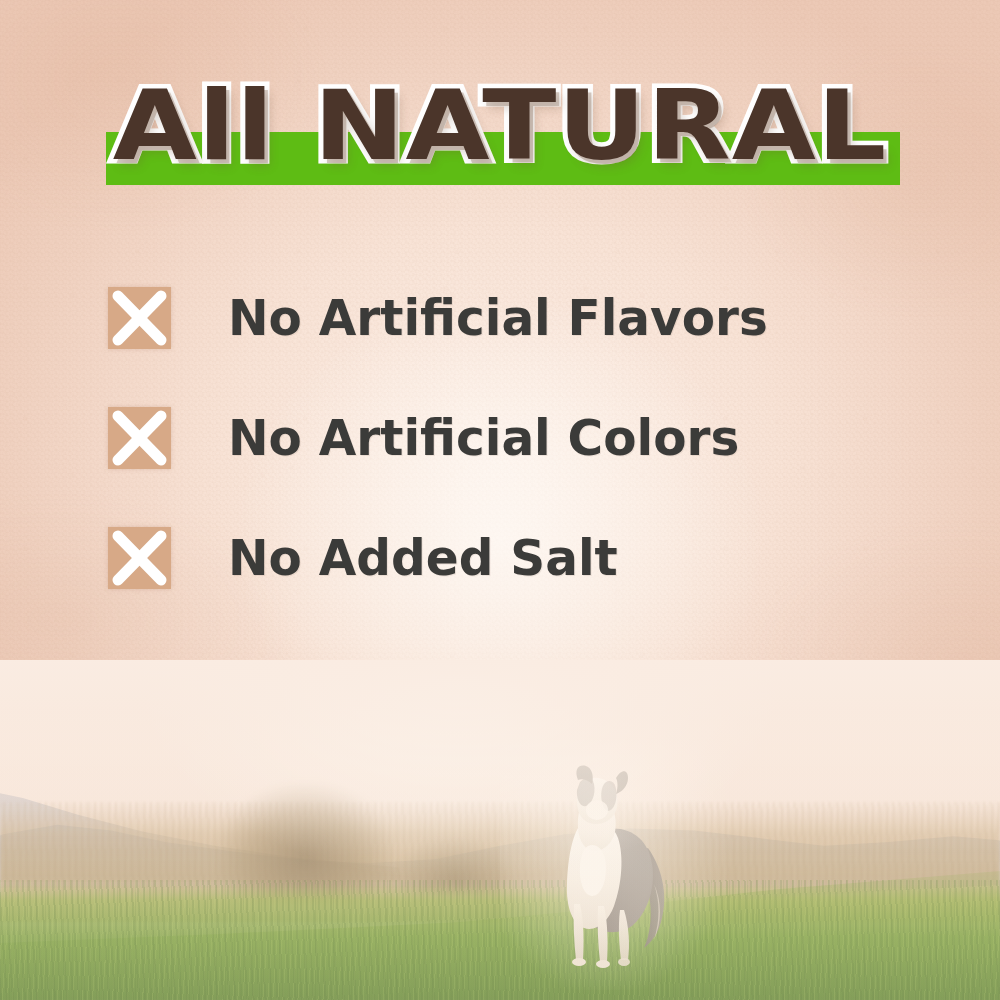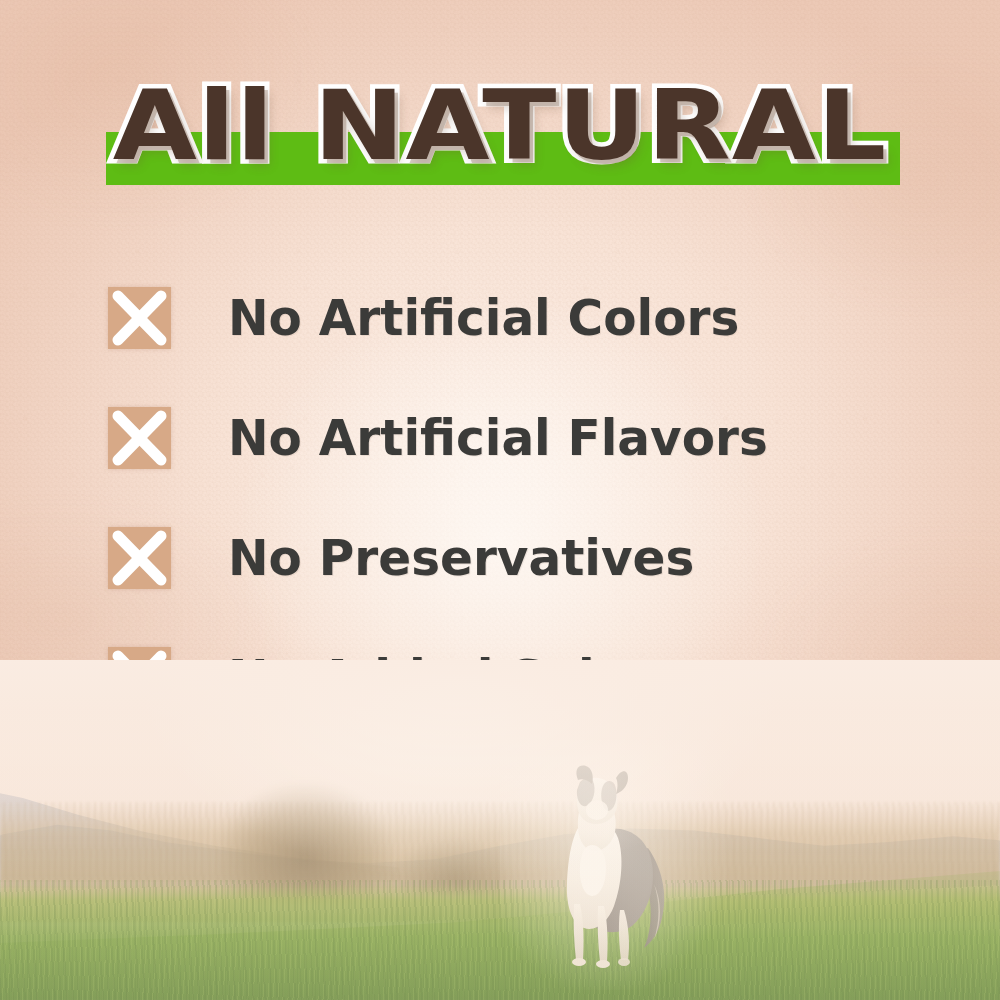--- a/index.html
+++ b/index.html
@@ -308,46 +308,35 @@
 
     <div class="claim-row">
       <div class="xbox">
         <svg viewBox="0 0 63 62" aria-hidden="true">
           <g stroke="#ffffff" stroke-width="11" stroke-linecap="round">
             <line x1="10" y1="9" x2="53" y2="53"></line>
             <line x1="53" y1="9" x2="10" y2="53"></line>
           </g>
         </svg>
       </div>
-      <div class="claim-label">No Artificial Colors</div>
+      <div class="claim-label">No Artificial Flavors</div>
     </div>
 
     <div class="claim-row">
       <div class="xbox">
         <svg viewBox="0 0 63 62" aria-hidden="true">
           <g stroke="#ffffff" stroke-width="11" stroke-linecap="round">
             <line x1="10" y1="9" x2="53" y2="53"></line>
             <line x1="53" y1="9" x2="10" y2="53"></line>
           </g>
         </svg>
       </div>
-      <div class="claim-label">No Artificial Flavors</div>
+      <div class="claim-label">No Artificial Colors</div>
     </div>
 
-    <div class="claim-row">
-      <div class="xbox">
-        <svg viewBox="0 0 63 62" aria-hidden="true">
-          <g stroke="#ffffff" stroke-width="11" stroke-linecap="round">
-            <line x1="10" y1="9" x2="53" y2="53"></line>
-            <line x1="53" y1="9" x2="10" y2="53"></line>
-          </g>
-        </svg>
-      </div>
-      <div class="claim-label">No Preservatives</div>
-    </div>
 
     <div class="claim-row">
       <div class="xbox">
         <svg viewBox="0 0 63 62" aria-hidden="true">
           <g stroke="#ffffff" stroke-width="11" stroke-linecap="round">
             <line x1="10" y1="9" x2="53" y2="53"></line>
             <line x1="53" y1="9" x2="10" y2="53"></line>
           </g>
         </svg>
       </div>

